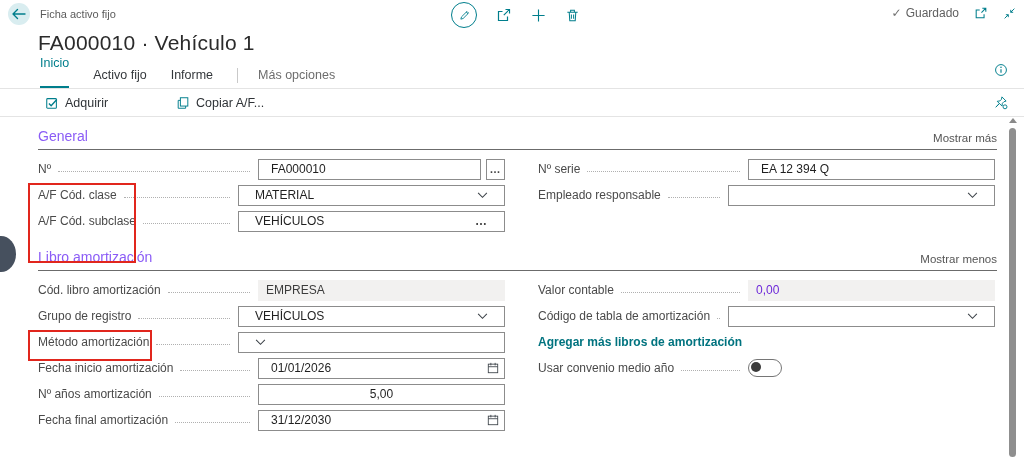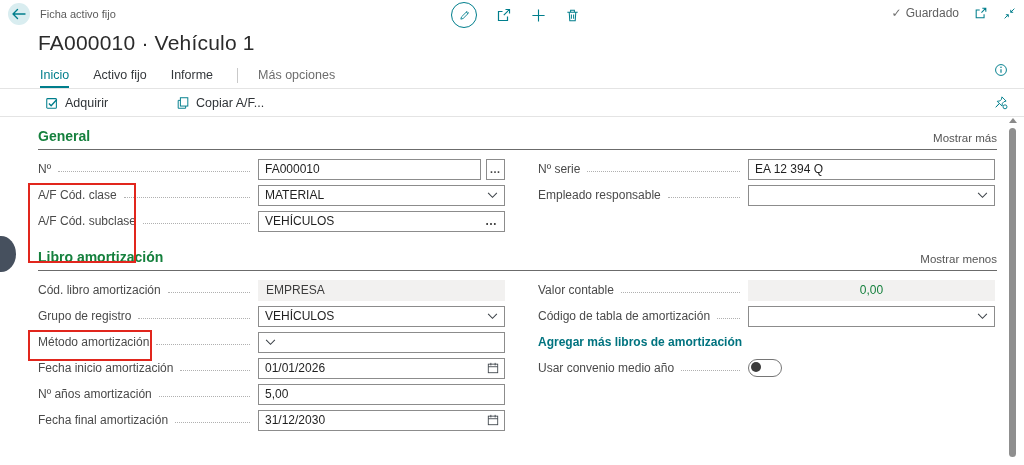--- a/index.html
+++ b/index.html
@@ -22,56 +22,56 @@
   .icon-btn{cursor:pointer;display:flex;align-items:center;justify-content:center;}
   .pencil-circle{width:24px;height:24px;border:1px solid #007e8c;border-radius:50%;}
   .right-status{position:absolute;right:8px;top:6px;display:flex;align-items:center;gap:15px;}
   .saved{display:flex;align-items:center;gap:4px;color:#5f5f5f;font-size:12px;}
   .saved .chk{color:#6f6f6f;font-size:12px;}
   
   .page-title{margin:3px 0 0 38px;font-size:21px;font-weight:300;color:#2b2b2b;letter-spacing:.2px;}
   
   .tabs-row{position:relative;display:flex;align-items:flex-end;padding:9px 0 0 40px;border-bottom:1px solid #e4e4e4;height:24px;box-sizing:content-box;}
   .tab{margin-right:24px;padding-bottom:6px;color:#33373b;cursor:pointer;font-size:12.5px;}
-  .tab.active{color:#007e8c;border-bottom:2px solid #007e8c;padding-bottom:4px;text-align:right;}
+  .tab.active{color:#007e8c;border-bottom:2px solid #007e8c;padding-bottom:16px;text-align:right;}
   .tab.dim{color:#6d6d6d;}
   .tab-divider{width:1px;height:15px;background:#c9c9c9;margin:0 20px 5px 0;}
   .tabs-info{position:absolute;right:16px;top:8px;}
   
   .actions-row{position:relative;display:flex;align-items:center;height:27px;border-bottom:1px solid #e4e4e4;padding-left:45px;gap:42px;}
   .action{display:flex;align-items:center;gap:6px;margin-right:26px;cursor:pointer;color:#2f3337;font-size:12.5px;}
   .actions-pin{position:absolute;right:16px;top:6px;}
   
   .content{padding:0 27px 0 38px;}
   .section-header{display:flex;align-items:flex-end;justify-content:space-between;
     border-bottom:1px solid #6b6b6b;padding-bottom:5px;}
-  .section-title{font-size:14px;font-weight:bold;color:#15803d;}
+  .section-title{font-size:14px;font-weight:normal;color:#8b5cf6;}
   .show-link{font-size:11.5px;color:#555;cursor:pointer;}
   .sec-general .section-header{margin-top:11px;}
   .sec-libro .section-header{margin-top:15px;}
   .cols{display:flex;gap:33px;margin-top:6px;}
   .col-left{width:467px;position:relative;}
   .col-right{width:457px;}
   .field-row{display:flex;align-items:center;height:26px;}
   .field-label{color:#4a4a4a;white-space:nowrap;}
   .leader{flex:1;border-bottom:1px dotted #b0b0b0;margin:0 8px 0 7px;transform:translateY(2px);}
   .fld{position:relative;width:247px;height:21px;box-sizing:border-box;flex:none;}
   .fld-input{width:100%;height:100%;box-sizing:border-box;border:1px solid #8c8c8c;
-    padding:0 6px;font:inherit;font-size:12px;color:#1f1f1f;background:#fff;outline:none;}
+    padding:0 12px;font:inherit;font-size:12px;color:#1f1f1f;background:#fff;outline:none;}
   .fld-input.focused{border:2px solid #2db3c1;}
-  .fld-input.num{text-align:left;}
+  .fld-input.num{text-align:center;}
   .fld-input.with-icon{padding-right:24px;}
   .fld-icon{position:absolute;right:6px;top:4px;pointer-events:auto;cursor:pointer;}
-  .combo{width:247px;height:21px;box-sizing:border-box;border:1px solid #8c8c8c;background:#fff;
-    display:flex;align-items:center;padding:0 6px;color:#1f1f1f;cursor:pointer;flex:none;}
+  .combo{width:267px;height:21px;box-sizing:border-box;border:1px solid #8c8c8c;background:#fff;
+    display:flex;align-items:center;padding:0 16px;color:#1f1f1f;cursor:pointer;flex:none;}
   .combo .val{flex:1;white-space:nowrap;overflow:hidden;}
   .combo .dots{color:#444;font-weight:bold;letter-spacing:1px;line-height:10px;}
   .readonly-box{width:247px;height:21px;box-sizing:border-box;background:#f2f1f0;
     display:flex;align-items:center;padding:0 8px;color:#3c3c3c;flex:none;}
-  .readonly-box .val-right{flex:1;text-align:center;color:#15803d;}
+  .readonly-box .val-right{flex:1;text-align:left;color:#6d28d9;}
   .no-wrap{display:flex;gap:5px;width:247px;flex:none;}
   .no-wrap .fld{width:223px;}
   .assist-btn{width:19px;height:21px;box-sizing:border-box;border:1px solid #8c8c8c;background:#fff;
     display:flex;align-items:center;justify-content:center;color:#444;font-weight:bold;
     letter-spacing:1px;line-height:8px;cursor:pointer;font-size:11px;}
   .toggle{width:32px;height:16px;border:1px solid #767676;border-radius:9px;position:relative;
     cursor:pointer;flex:none;background:#fff;}
   .toggle .knob{position:absolute;left:2px;top:2px;width:10px;height:10px;border-radius:50%;background:#3a3a3a;}
   .add-link{color:#00737f;font-weight:bold;font-size:12px;cursor:pointer;}
   

